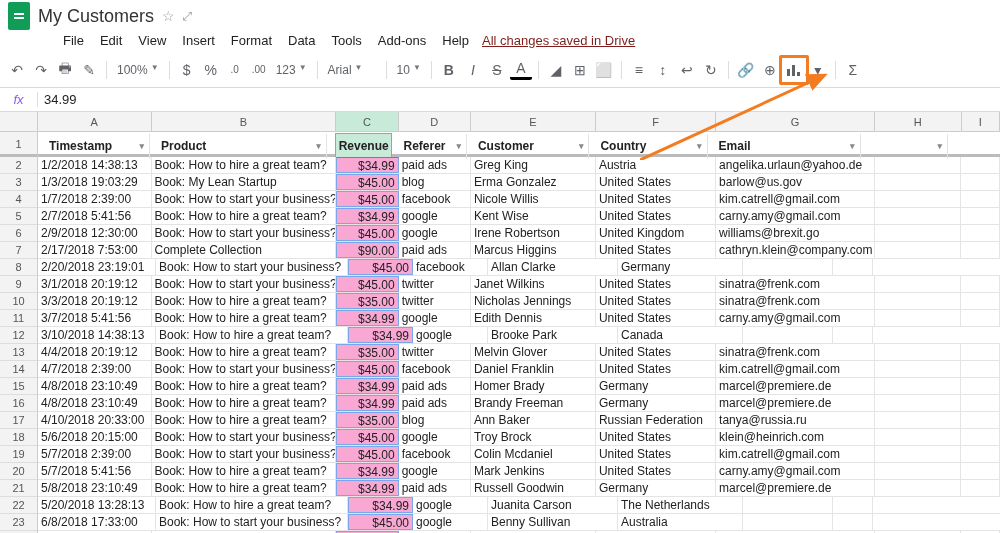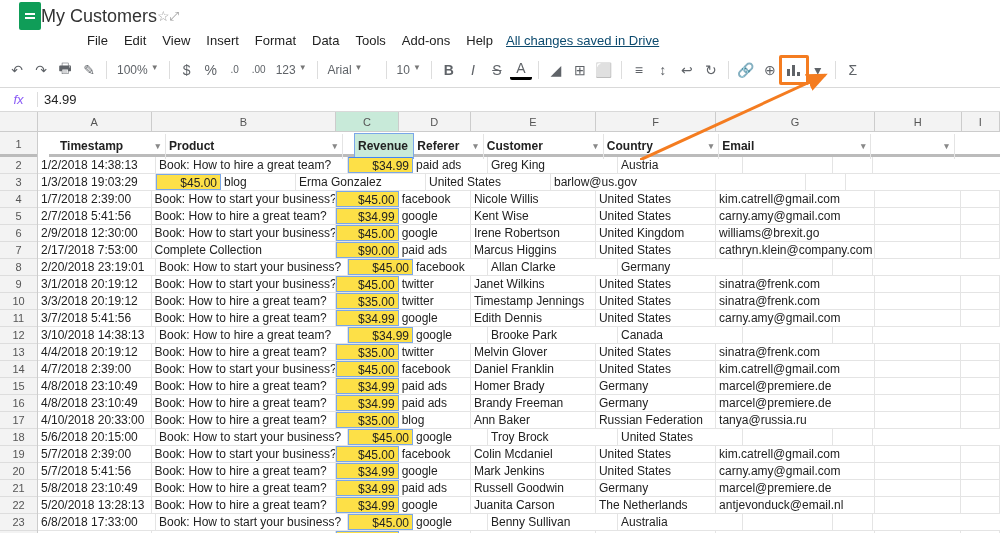--- a/index.html
+++ b/index.html
@@ -1,27 +1,27 @@
 <!DOCTYPE html>
 <html><head>
 <meta charset="utf-8">
 <style>
   * { box-sizing: border-box; margin: 0; padding: 0; }
   body { font-family: Arial, sans-serif; font-size: 13px; color: #222; background: #fff; width: 1000px; height: 533px; overflow: hidden; position: relative; }
   
-  .header { display: flex; align-items: center; padding: 6px 8px 0 8px; height: 26px; margin-left: 11px; }
+  .header { display: flex; align-items: center; padding: 6px 8px 0 8px; gap: 8px; height: 26px; }
   .logo { width: 22px; height: 28px; background: #0f9d58; border-radius: 2px; display: flex; align-items: center; justify-content: center; position: relative; }
   .logo::before { content:''; position:absolute; width:10px; height:2px; background:#fff; top:11px; left:6px;}
   .logo::after { content:''; position:absolute; width:10px; height:2px; background:#fff; top:15px; left:6px;}
   .title { font-size: 18px; color: #333; }
   .star-icon { color: #999; font-size: 14px; cursor: pointer; }
   
-  .menubar { display: flex; gap: 2px; padding: 2px 56px 0 80px; font-size: 13px; align-items: center; height: 26px; }
+  .menubar { display: flex; gap: 2px; padding: 2px 56px 0 56px; font-size: 13px; align-items: center; height: 26px; }
   .menubar .mi { padding: 4px 7px; cursor: pointer; border-radius: 2px; }
-  .saved { color: #0c4a6e; text-decoration: underline; margin-left: 4px; }
+  .saved { color: #7f1d1d; text-decoration: underline; margin-left: 4px; }
   
   .toolbar { display: flex; align-items: center; gap: 2px; padding: 4px 6px; border-bottom: 1px solid #d9d9d9; height: 36px; color: #5f6368; position: relative; }
   .toolbar .tb { width: 22px; height: 24px; display: flex; align-items: center; justify-content: center; cursor: pointer; border-radius: 2px; font-size: 14px; }
   .toolbar .sep { width: 1px; height: 18px; background: #ddd; margin: 0 4px; }
   .toolbar .combo { display:flex; align-items:flex-start; gap:3px; padding:2px 4px; cursor:pointer; font-size:12px; }
   .toolbar .combo .dd { font-size: 8px; color:#777;}
   .highlight-box { position: absolute; border: 3px solid #f47c20; top: -3px; width: 30px; height: 30px; border-radius:2px; z-index:5;}
   .arrow-svg { position:absolute; top: 60px; left: 640px; width: 220px; height: 100px; z-index:10; pointer-events:none;}
   
   .fx-row { display:flex; align-items:center; height: 24px; border-bottom: 1px solid #d9d9d9; }
@@ -38,21 +38,21 @@
   .colheaders { display:flex; height:20px; background:#f3f3f3; border-bottom:1px solid #ccc;}
   .ch { border-right:1px solid #ccc; text-align:center; font-size:11px; color:#555; line-height:20px; position:relative;}
   .ch.sel { background:#c8ead9; }
   
   .datarow { display:flex; height:17px; border-bottom:1px solid #e4e4e4;}
   .datarow.header { height:25px; border-bottom: 3px solid #bbb; font-weight:bold;}
   .cell { border-right:1px solid #e4e4e4; padding: 0 3px; font-size:12px; line-height:17px; white-space:nowrap; overflow:hidden; position:relative;}
   .datarow.header .cell { line-height:25px; display:flex; align-items:flex-start; justify-content:space-between;}
   .filter-icon { font-size:9px; color:#888; margin-right:2px;}
   .right { text-align:right; }
-  .col-rev { border:1px solid #7aa7e8; background:#fde047;}
+  .col-rev { border:1px solid #7aa7e8; background:#f9a8d4;}
   .col-rev.first { border-top:1.5px solid #4285f4;}
   .col-rev.header{ background:#c8ead9;}
   
   .cA{width:118px;} .cB{width:192px;} .cC{width:65px;} .cD{width:75px;} .cE{width:130px;} .cF{width:125px;} .cG{width:165px;} .cH{width:90px;} .cI{width:40px;}
 </style>
 </head>
 <body>
 
 <div class="header">
   <div class="logo"></div>
@@ -230,25 +230,27 @@
       <div class="cell cI"></div>
     </div>
     <div id="rows-container">
         <div class="datarow">
           <div class="cell cA">1/2/2018 14:38:13</div>
           <div class="cell cB">Book: How to hire a great team?</div>
           <div class="cell cC right col-rev first">$34.99</div>
           <div class="cell cD">paid ads</div>
           <div class="cell cE">Greg King</div>
           <div class="cell cF">Austria</div>
+          <div class="cell cG">angelika.urlaun@yahoo.de</div>
           <div class="cell cH"></div>
           <div class="cell cI"></div>
         </div>
         <div class="datarow">
           <div class="cell cA">1/3/2018 19:03:29</div>
+          <div class="cell cB">Book: My Lean Startup</div>
           <div class="cell cC right col-rev">$45.00</div>
           <div class="cell cD">blog</div>
           <div class="cell cE">Erma Gonzalez</div>
           <div class="cell cF">United States</div>
           <div class="cell cG">barlow@us.gov</div>
           <div class="cell cH"></div>
           <div class="cell cI"></div>
         </div>
         <div class="datarow">
           <div class="cell cA">1/7/2018 2:39:00</div>
@@ -313,21 +315,21 @@
           <div class="cell cF">United States</div>
           <div class="cell cG">sinatra@frenk.com</div>
           <div class="cell cH"></div>
           <div class="cell cI"></div>
         </div>
         <div class="datarow">
           <div class="cell cA">3/3/2018 20:19:12</div>
           <div class="cell cB">Book: How to hire a great team?</div>
           <div class="cell cC right col-rev">$35.00</div>
           <div class="cell cD">twitter</div>
-          <div class="cell cE">Timestamp Jennings</div>
+          <div class="cell cE">Nicholas Jennings</div>
           <div class="cell cF">United States</div>
           <div class="cell cG">sinatra@frenk.com</div>
           <div class="cell cH"></div>
           <div class="cell cI"></div>
         </div>
         <div class="datarow">
           <div class="cell cA">3/7/2018 5:41:56</div>
           <div class="cell cB">Book: How to hire a great team?</div>
           <div class="cell cC right col-rev">$34.99</div>
           <div class="cell cD">google</div>
@@ -402,20 +404,21 @@
           <div class="cell cH"></div>
           <div class="cell cI"></div>
         </div>
         <div class="datarow">
           <div class="cell cA">5/6/2018 20:15:00</div>
           <div class="cell cB">Book: How to start your business?</div>
           <div class="cell cC right col-rev">$45.00</div>
           <div class="cell cD">google</div>
           <div class="cell cE">Troy Brock</div>
           <div class="cell cF">United States</div>
+          <div class="cell cG">klein@heinrich.com</div>
           <div class="cell cH"></div>
           <div class="cell cI"></div>
         </div>
         <div class="datarow">
           <div class="cell cA">5/7/2018 2:39:00</div>
           <div class="cell cB">Book: How to start your business?</div>
           <div class="cell cC right col-rev">$45.00</div>
           <div class="cell cD">facebook</div>
           <div class="cell cE">Colin Mcdaniel</div>
           <div class="cell cF">United States</div>
@@ -445,21 +448,20 @@
           <div class="cell cH"></div>
           <div class="cell cI"></div>
         </div>
         <div class="datarow">
           <div class="cell cA">5/20/2018 13:28:13</div>
           <div class="cell cB">Book: How to hire a great team?</div>
           <div class="cell cC right col-rev">$34.99</div>
           <div class="cell cD">google</div>
           <div class="cell cE">Juanita Carson</div>
           <div class="cell cF">The Netherlands</div>
-          <div class="cell cG">antjevonduck@email.nl</div>
           <div class="cell cH"></div>
           <div class="cell cI"></div>
         </div>
         <div class="datarow">
           <div class="cell cA">6/8/2018 17:33:00</div>
           <div class="cell cB">Book: How to start your business?</div>
           <div class="cell cC right col-rev">$45.00</div>
           <div class="cell cD">google</div>
           <div class="cell cE">Benny Sullivan</div>
           <div class="cell cF">Australia</div>

